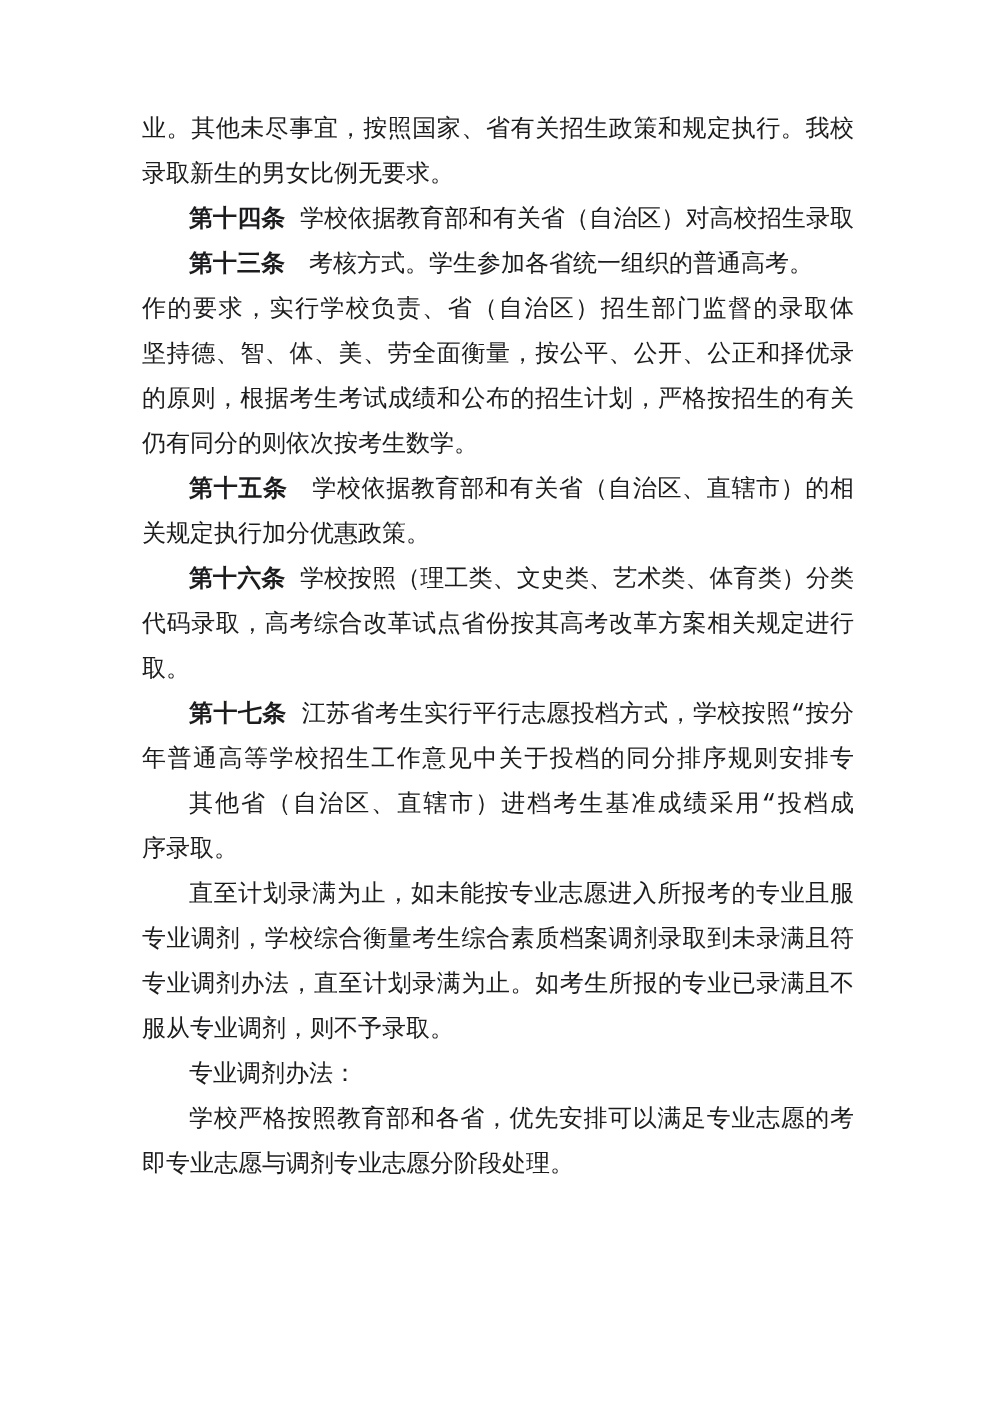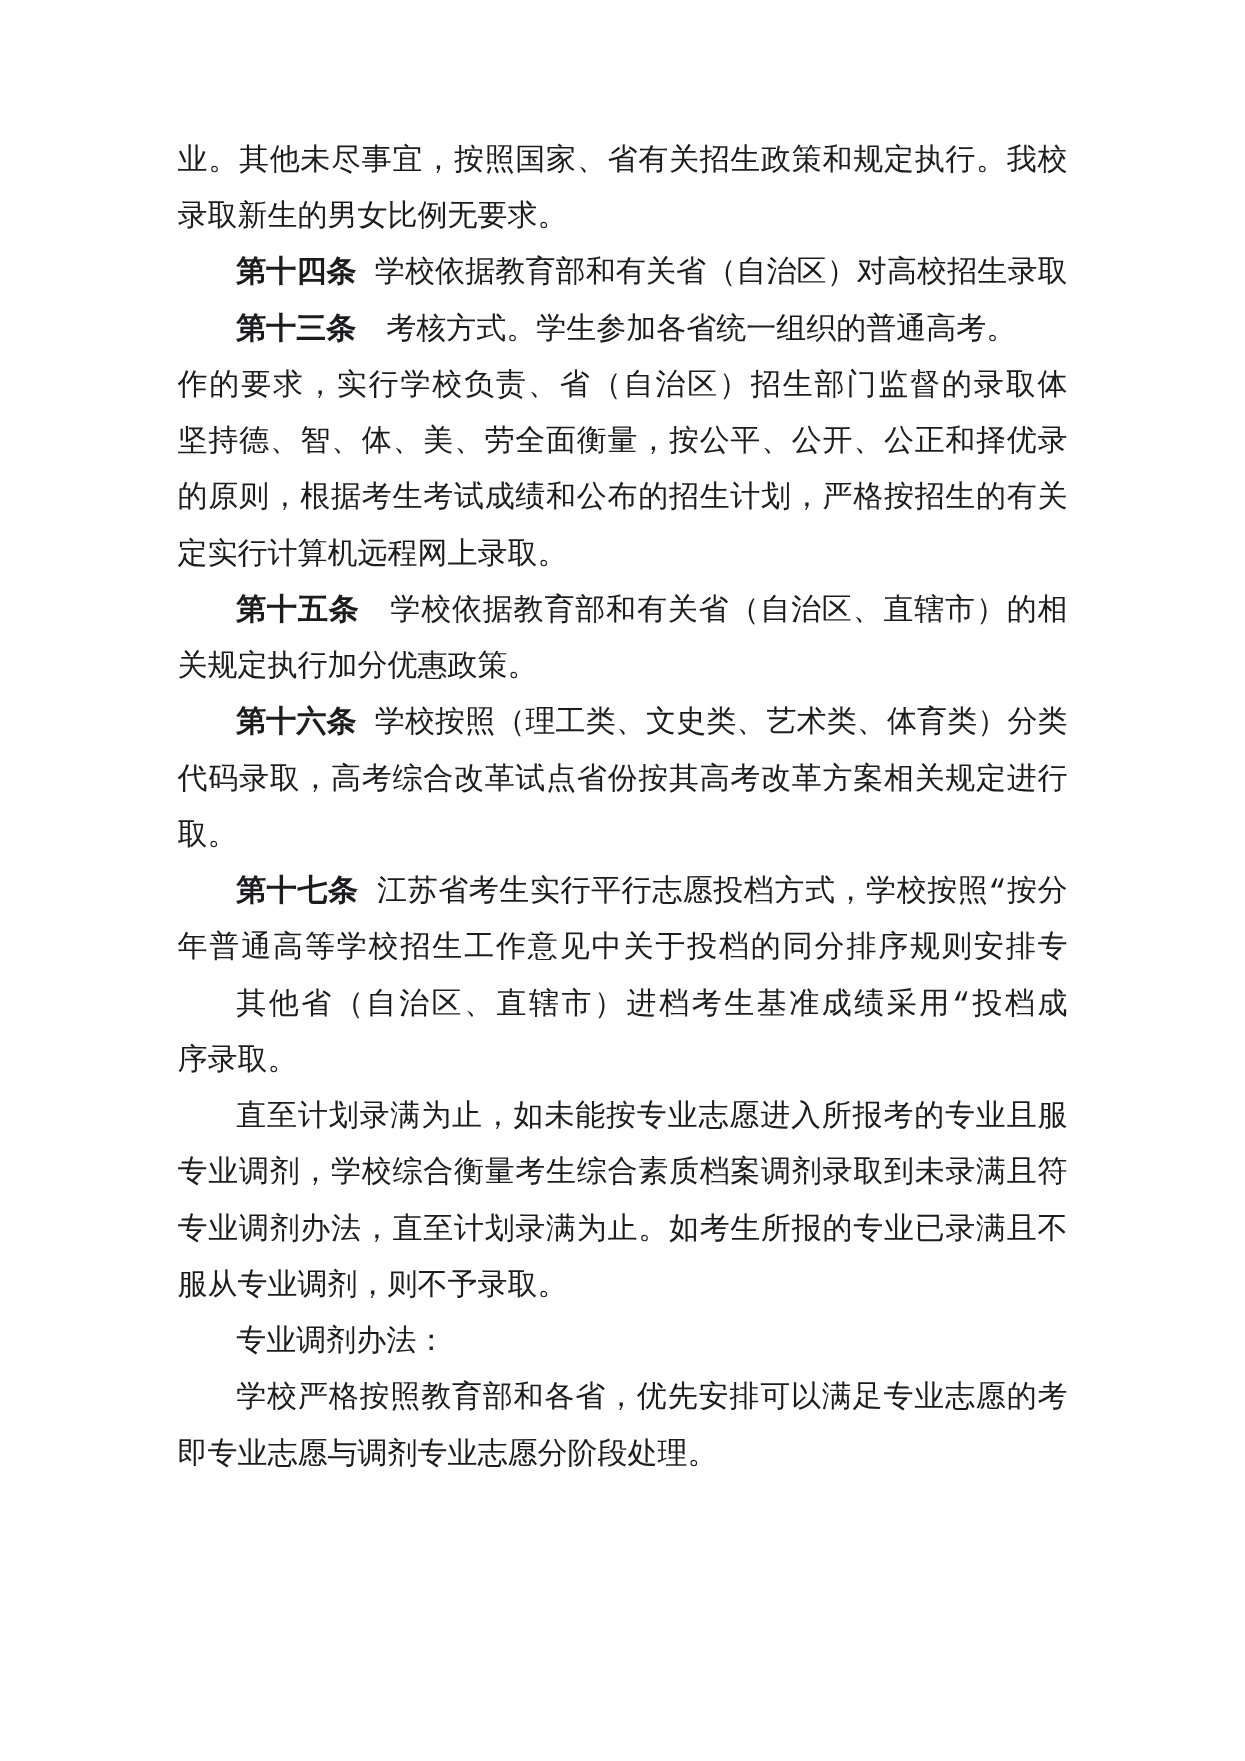--- a/index.html
+++ b/index.html
@@ -52,21 +52,21 @@
 
     <div class="line jl"><span>业。其他未尽事宜，按照国家、省有关招生政策和规定执行。我校对</span></div>
     <div class="line"><span>录取新生的男女比例无要求。</span></div>
 
     <div class="line ind jl"><b>第十四条</b><span> 学校依据教育部和有关省（自治区）对高校招生录取工</span></div>
 
     <div class="line ind"><b>第十三条</b><span>　考核方式。学生参加各省统一组织的普通高考。</span></div>
     <div class="line jl"><span>作的要求，实行学校负责、省（自治区）招生部门监督的录取体制，</span></div>
     <div class="line jl"><span>坚持德、智、体、美、劳全面衡量，按公平、公开、公正和择优录取</span></div>
     <div class="line jl"><span>的原则，根据考生考试成绩和公布的招生计划，严格按招生的有关规</span></div>
-    <div class="line"><span>定实行计算机远程网上录取。</span></div>
+    <div class="line"><span>仍有同分的则依次按考生数学。</span></div>
 
     <div class="line ind jl"><b>第十五条</b><span>　学校依据教育部和有关省（自治区、直辖市）的相</span></div>
     <div class="line"><span>关规定执行加分优惠政策。</span></div>
 
     <div class="line ind jl"><b>第十六条</b><span> 学校按照（理工类、文史类、艺术类、体育类）分类分</span></div>
     <div class="line jl"><span>代码录取，高考综合改革试点省份按其高考改革方案相关规定进行录</span></div>
     <div class="line"><span>取。</span></div>
 
     <div class="line ind jl"><b>第十七条</b><span> 江苏省考生实行平行志愿投档方式，学校按照“按分排</span></div>
     <div class="line jl"><span>年普通高等学校招生工作意见中关于投档的同分排序规则安排专业。</span></div>

